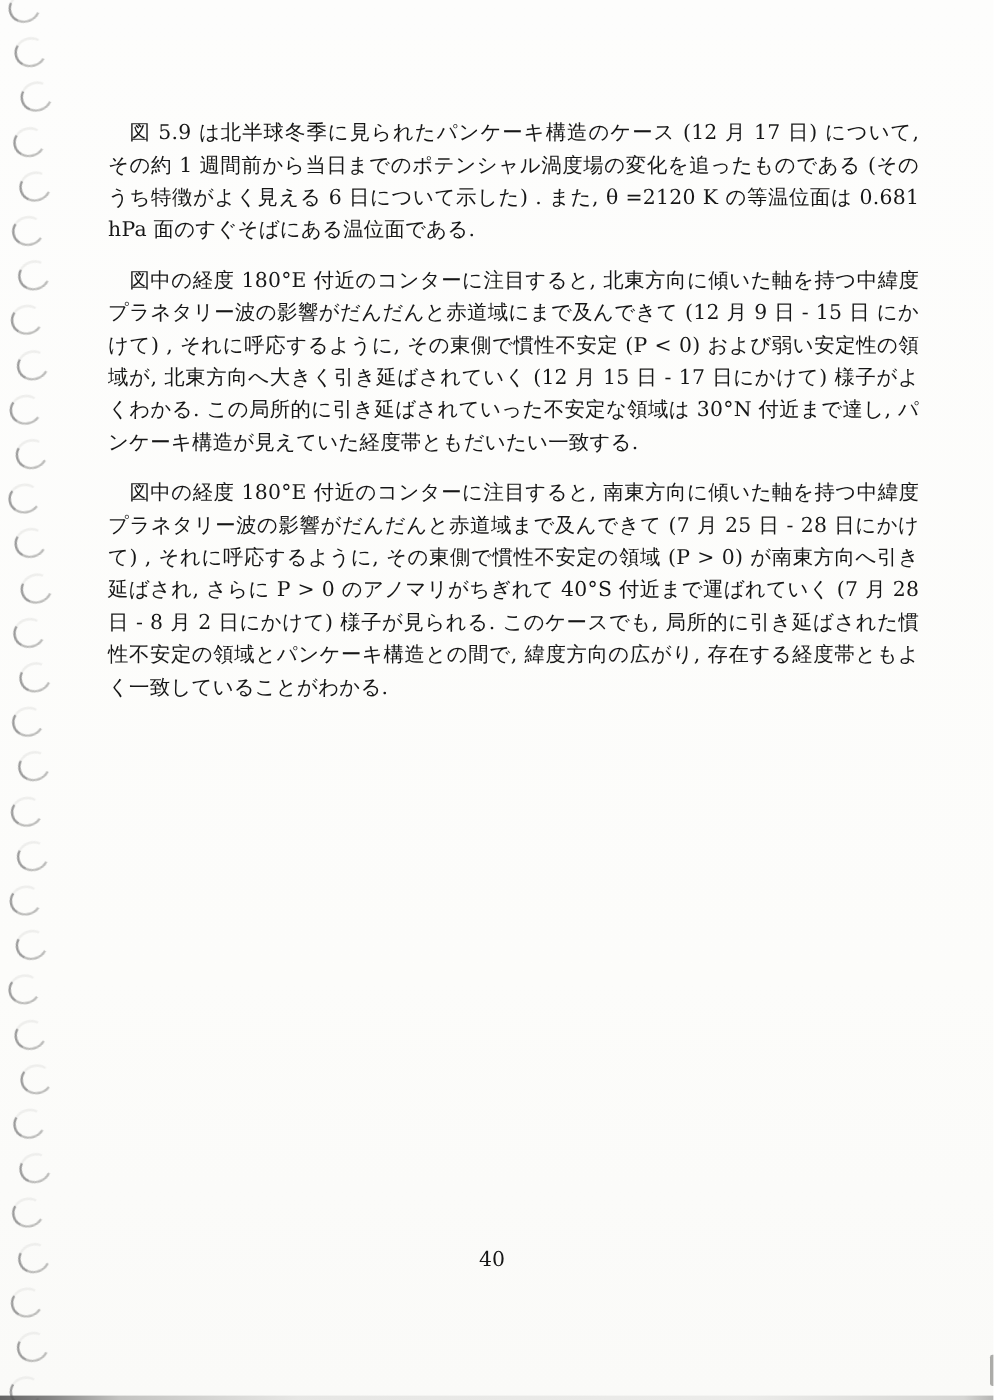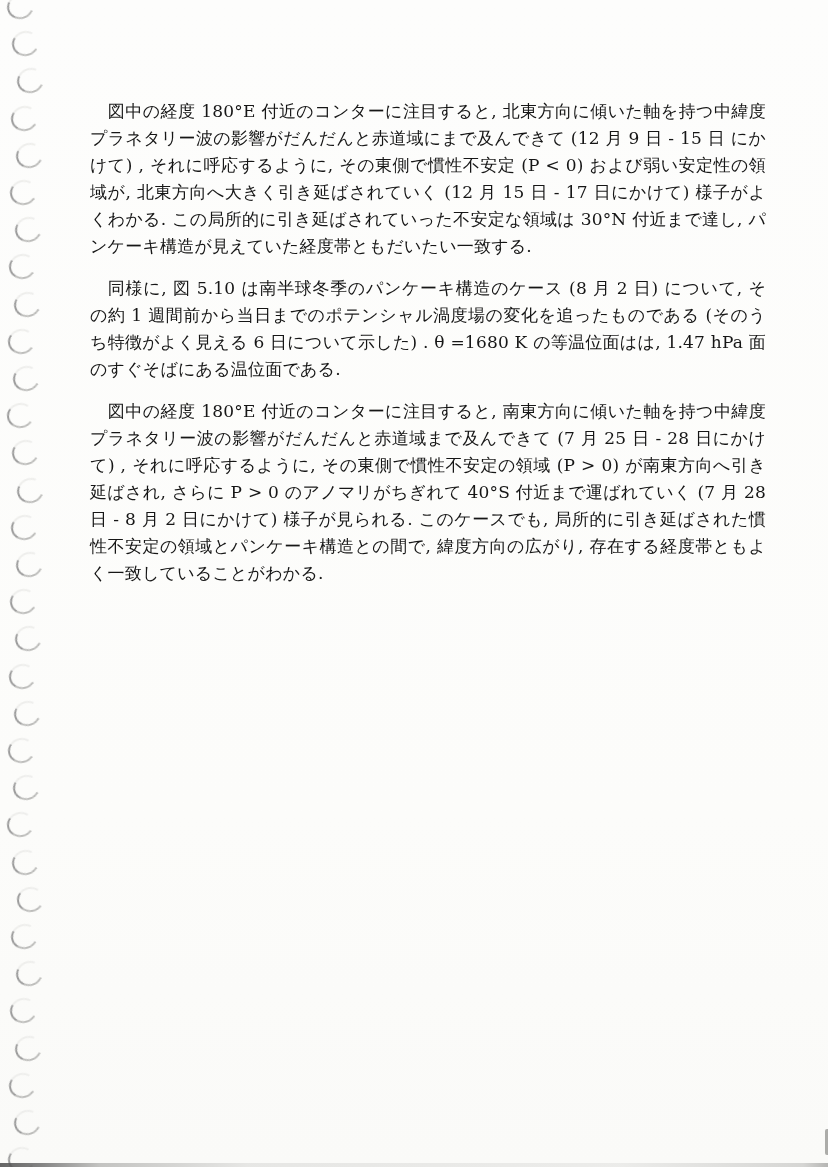--- a/index.html
+++ b/index.html
@@ -123,22 +123,23 @@
       <div class="hole" style="top: 924px; left: 11px; transform: rotate(-16deg);"></div>
       <div class="hole" style="top: 961.2px; left: 16px; transform: rotate(-22deg);"></div>
       <div class="hole" style="top: 998.4px; left: 10px; transform: rotate(-15deg);"></div>
       <div class="hole" style="top: 1035.6px; left: 15px; transform: rotate(-21deg);"></div>
       <div class="hole" style="top: 1072.8px; left: 9px; transform: rotate(-14deg);"></div>
       <div class="hole" style="top: 1110px; left: 14px; transform: rotate(-20deg);"></div>
       <div class="hole" style="top: 1147.2px; left: 8px; transform: rotate(-13deg);"></div>
     </div>
 
   <div id="text-block">
+    <p class="indent">図 5.9 は北半球冬季に見られたパンケーキ構造のケース (12 月 17 日) について, その約 1 週間前から当日までのポテンシャル渦度場の変化を追ったものである (そのうち特徴がよく見える 6 日について示した) . また, θ =2120 K の等温位面は 0.681 hPa 面のすぐそばにある温位面である.</p>
     <p class="indent">図中の経度 180°E 付近のコンターに注目すると, 北東方向に傾いた軸を持つ中緯度プラネタリー波の影響がだんだんと赤道域にまで及んできて (12 月 9 日 - 15 日 にかけて) , それに呼応するように, その東側で慣性不安定 (P &lt; 0) および弱い安定性の領域が, 北東方向へ大きく引き延ばされていく (12 月 15 日 - 17 日にかけて) 様子がよくわかる. この局所的に引き延ばされていった不安定な領域は 30°N 付近まで達し, パンケーキ構造が見えていた経度帯ともだいたい一致する.</p>
-    <p class="indent">同様に, 図 5.10 は南半球冬季のパンケーキ構造のケース (8 月 2 日) について, その約 1 週間前から当日までのポテンシャル渦度場の変化を追ったものである (そのうち特徴がよく見える 6 日について示した) . θ =1680 K の等温位面はは, 1.47 hPa 面のすぐそばにある温位面である.</p>
     <p class="indent">図中の経度 180°E 付近のコンターに注目すると, 南東方向に傾いた軸を持つ中緯度プラネタリー波の影響がだんだんと赤道域まで及んできて (7 月 25 日 - 28 日にかけて) , それに呼応するように, その東側で慣性不安定の領域 (P &gt; 0) が南東方向へ引き延ばされ, さらに P &gt; 0 のアノマリがちぎれて 40°S 付近まで運ばれていく (7 月 28 日 - 8 月 2 日にかけて) 様子が見られる. このケースでも, 局所的に引き延ばされた慣性不安定の領域とパンケーキ構造との間で, 緯度方向の広がり, 存在する経度帯ともよく一致していることがわかる.</p>
   </div>
 
+  <div id="page-number">40</div>
 
   <div id="bottom-edge-shadow"></div>
   <div id="right-corner-shadow"></div>
 
 </div>
 
 </body></html>

